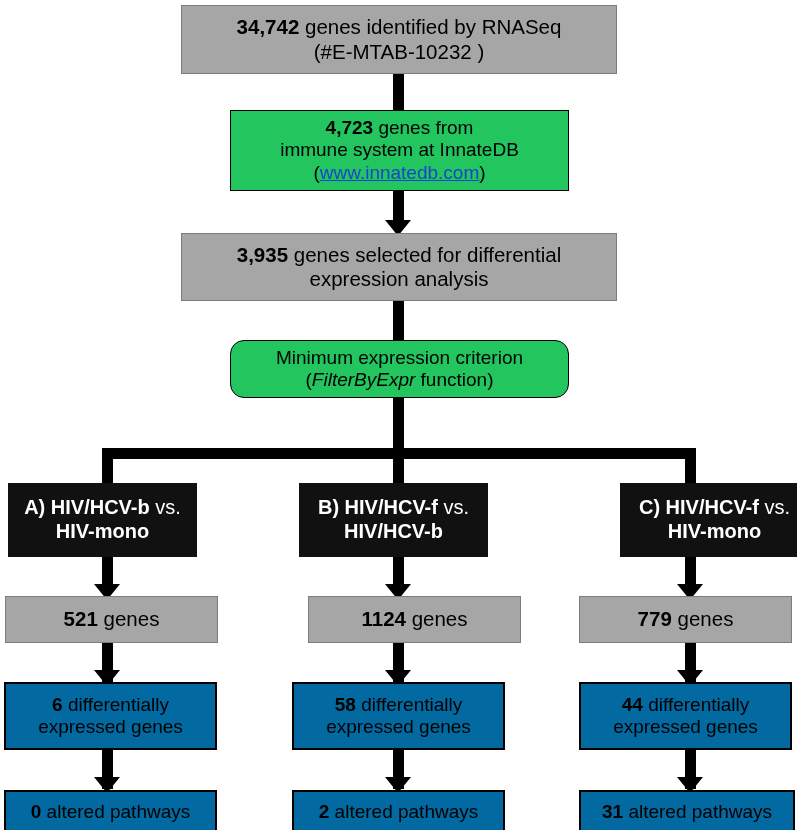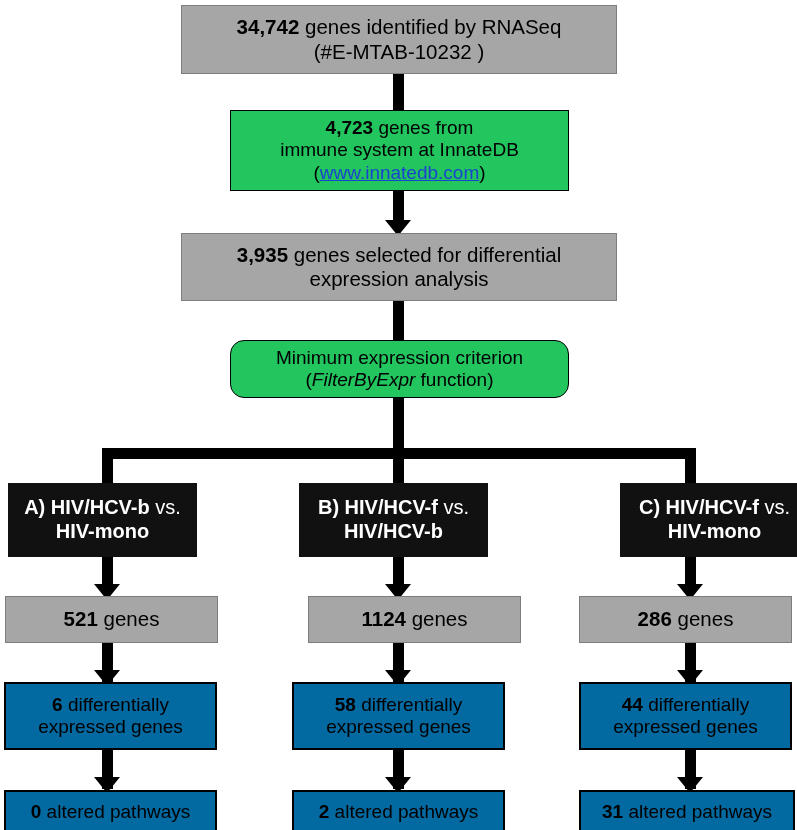--- a/index.html
+++ b/index.html
@@ -190,21 +190,21 @@
   </div>
 
   <div class="box box-black" style="left:591px; top:483px; width:189px; height:74px;margin-left:29px;">
     <span class="txt">
       <b>C) HIV/HCV-f</b><span class="reg"> vs.</span><br>
       <b>HIV-mono</b>
     </span>
   </div>
   <div class="box box-gray-sm" style="left:579px; top:596px; width:213px; height:47px;">
     <span class="txt">
-      <b>286</b><span> genes</span>
+      <b>779</b><span> genes</span>
     </span>
   </div>
   <div class="box box-white" style="left:579px; top:682px; width:213px; height:68px;">
     <span class="txt">
       <b>44</b><span> differentially</span><br>
       <span>expressed genes</span>
     </span>
   </div>
   <div class="box box-white" style="left:579px; top:790px; width:216px; height:44px;">
     <span class="txt">

